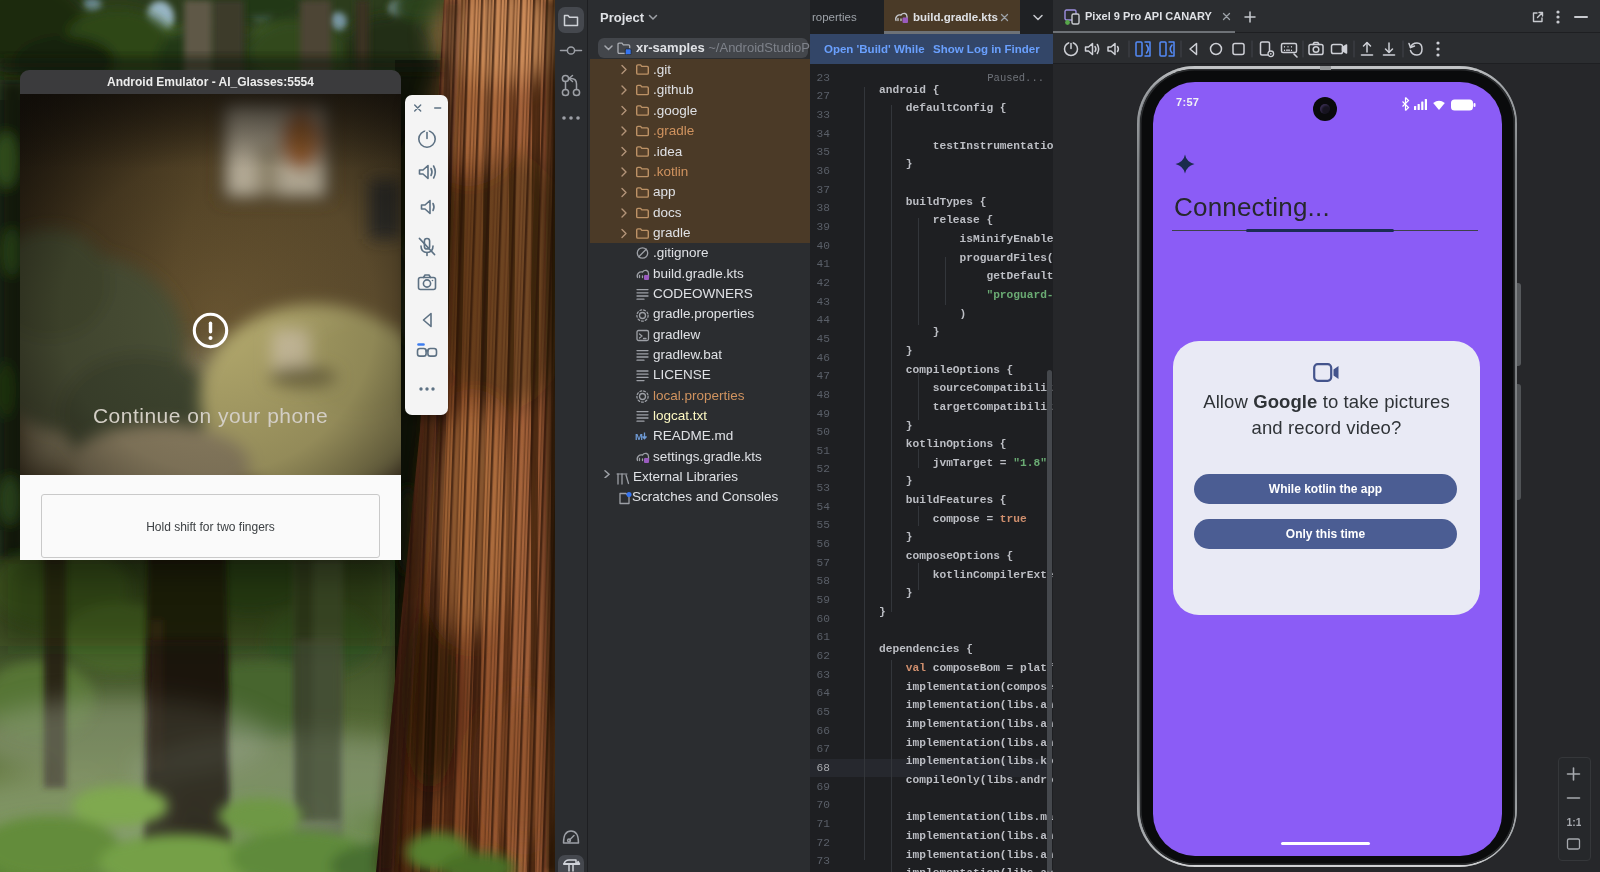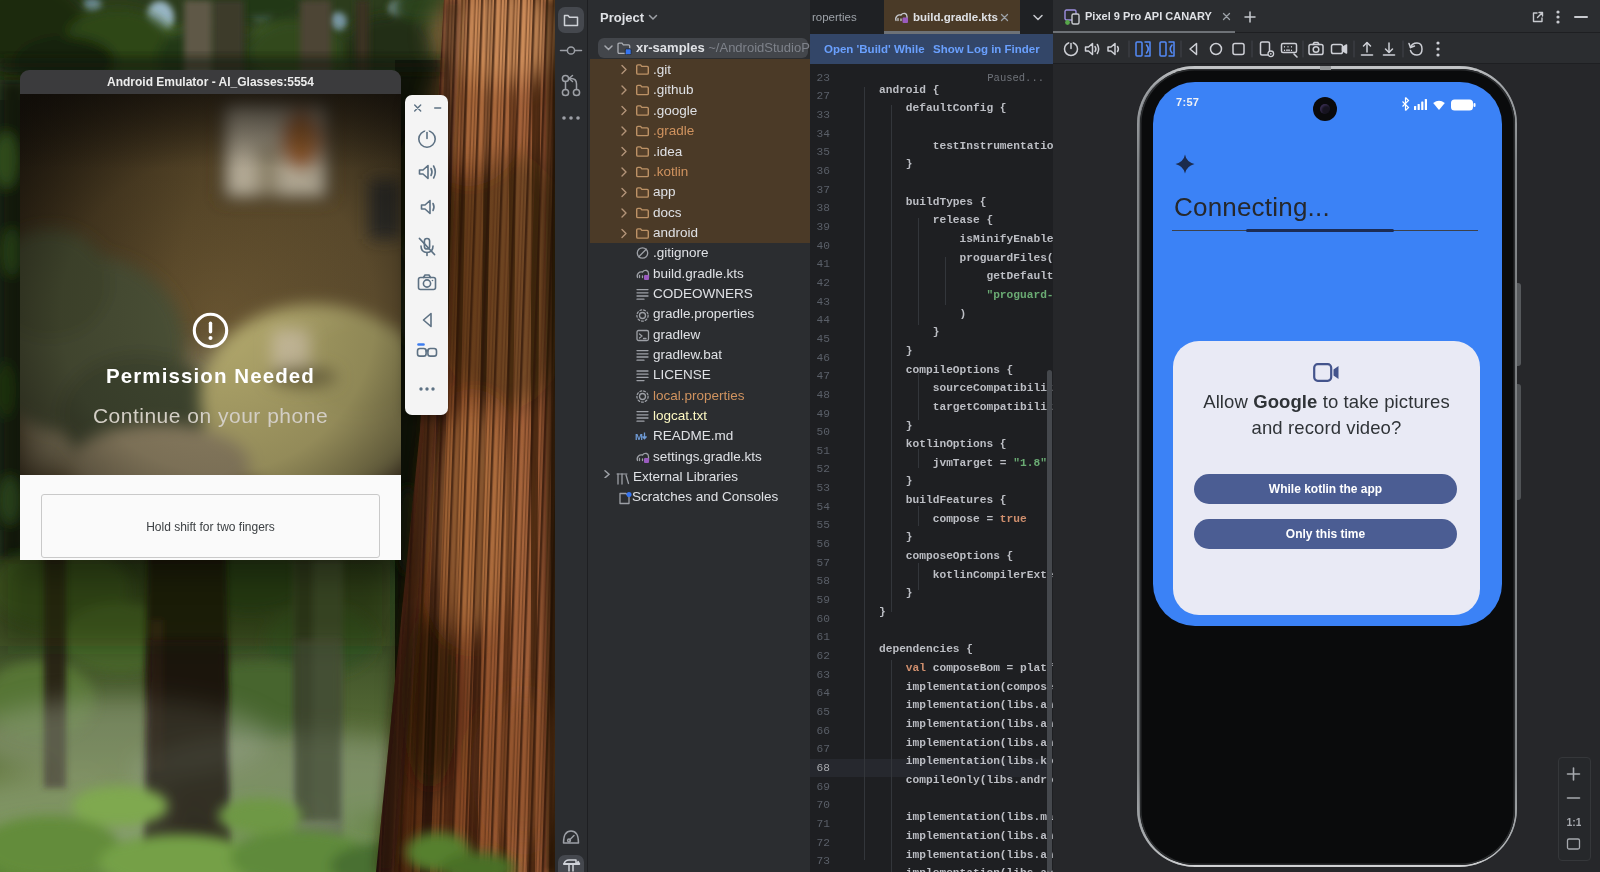--- a/index.html
+++ b/index.html
@@ -219,21 +219,20 @@
       </g>
       <rect x="0" y="0" width="381" height="381" fill="url(#vig)"></rect>
       <rect x="0" y="0" width="381" height="75" fill="url(#topdark)"></rect>
     </svg>
     
     <svg class="abs" style="left:172px;top:218px;" width="37" height="37" viewBox="0 0 37 37">
       <circle cx="18.5" cy="18.5" r="16.2" fill="none" stroke="#ffffff" stroke-width="3.1"></circle>
       <rect x="16.8" y="9.5" width="3.4" height="12" rx="1.7" fill="#ffffff"></rect>
       <circle cx="18.5" cy="26" r="2" fill="#ffffff"></circle>
     </svg>
-    <div class="abs" style="left:0;top:270px;width:381px;text-align:center;color:#ffffff;font-size:20.5px;font-weight:bold;letter-spacing:1.1px;">Permission Needed</div>
     <div class="abs" style="left:0;top:310px;width:381px;text-align:center;color:#d3cec5;font-size:21px;letter-spacing:0.5px;">Continue on your phone</div>
   </div>
   <div class="abs" id="holdpanel" style="left:0;top:405px;width:381px;height:85px;background:#fafafa;">
     <div class="abs" style="left:21px;top:19px;width:339px;height:64px;border:1px solid #c9c9c9;border-radius:3px;box-sizing:border-box;color:#3c4043;font-size:12px;text-align:center;line-height:64px;">Hold shift for two fingers</div>
   </div>
 </div>
 
 <div class="abs" id="emutoolbar" style="left:405px;top:95px;width:43px;height:320px;background:#f4f4f4;border-radius:7px;box-shadow:0 4px 12px rgba(0,0,0,0.35);">
   <svg width="43" height="320" viewBox="0 0 43 320" fill="none" stroke="#5d7183" stroke-width="1.6" stroke-linecap="round" stroke-linejoin="round">
 
@@ -361,21 +360,21 @@
       </g>
     </svg>
     <div class="flab" style="top:59.5px;">.git</div>
     <div class="flab" style="top:80px;">.github</div>
     <div class="flab" style="top:100.5px;">.google</div>
     <div class="flab" style="top:121px;color:#d0935f;">.gradle</div>
     <div class="flab" style="top:141.5px;">.idea</div>
     <div class="flab" style="top:162px;color:#d0935f;">.kotlin</div>
     <div class="flab" style="top:182.3px;">app</div>
     <div class="flab" style="top:202.6px;">docs</div>
-    <div class="flab" style="top:223px;">android</div>
+    <div class="flab" style="top:223px;">gradle</div>
 
     <div class="flab" style="top:243.3px;">.gitignore</div>
     <div class="flab" style="top:263.6px;">build.gradle.kts</div>
     <div class="flab" style="top:284px;">CODEOWNERS</div>
     <div class="flab" style="top:304.3px;">gradle.properties</div>
     <div class="flab" style="top:324.6px;">gradlew</div>
     <div class="flab" style="top:345px;text-align:center;">gradlew.bat</div>
     <div class="flab" style="top:365.3px;">LICENSE</div>
     <div class="flab" style="top:385.6px;color:#d0935f;">local.properties</div>
     <div class="flab" style="top:406px;color:#fef9c3;">logcat.txt</div>
@@ -686,21 +685,21 @@
   </svg>
 
   <div class="abs" style="left:84px;top:66px;width:380px;height:801px;border-radius:58px;background:linear-gradient(180deg,#c7c9cb 0%,#83868a 3%,#4e5154 12%,#3a3d40 50%,#55585b 88%,#9fa2a5 97%,#d5d6d8 100%);box-shadow:inset 2px 0 1px rgba(190,193,196,0.5),inset -2px 0 1px rgba(190,193,196,0.5);"></div>
   <div class="abs" style="left:86.5px;top:68.5px;width:375px;height:796px;border-radius:55px;background:#0a0b0c;box-shadow:inset 0 0 0 1.5px #2a2c2e;"></div>
 
   <div class="abs" style="left:267px;top:66px;width:11px;height:3.5px;background:#929496;"></div>
 
   <div class="abs" style="left:464px;top:283px;width:4px;height:83px;background:#56595c;border-radius:0 3px 3px 0;"></div>
   <div class="abs" style="left:464px;top:384px;width:4px;height:116px;background:#505356;border-radius:0 3px 3px 0;"></div>
 
-  <div class="abs" id="screen" style="left:100px;top:82px;width:349px;height:544px;border-radius:42px;background:#3b82f6;overflow:hidden;">
+  <div class="abs" id="screen" style="left:100px;top:82px;width:349px;height:774px;border-radius:42px;background:#8b5cf6;overflow:hidden;">
     <div class="abs" style="left:23px;top:14px;font-size:11px;font-weight:bold;color:#f1f2f4;letter-spacing:0.3px;">7:57</div>
 
     <svg class="abs" style="left:248px;top:15px;" width="80" height="14" viewBox="0 0 80 14" fill="#ffffff">
       <path d="M4.5 0.5 L4.5 13.5 M4.5 0.5 L7.5 3.5 L1.5 9.5 M4.5 13.5 L7.5 10.5 L1.5 4.5" stroke="#ffffff" stroke-width="1.2" fill="none"></path>
       <rect x="13" y="9" width="2.2" height="4" rx="0.6"></rect>
         <rect x="16.6" y="7" width="2.2" height="6" rx="0.6"></rect>
         <rect x="20.2" y="4.5" width="2.2" height="8.5" rx="0.6"></rect>
         <rect x="23.8" y="2" width="2.2" height="11" rx="0.6"></rect>
       <path d="M38 13 L32.2 6 Q38 1.5 43.8 6 Z"></path>
       <rect x="50" y="2.5" width="22" height="11" rx="3.5"></rect>

